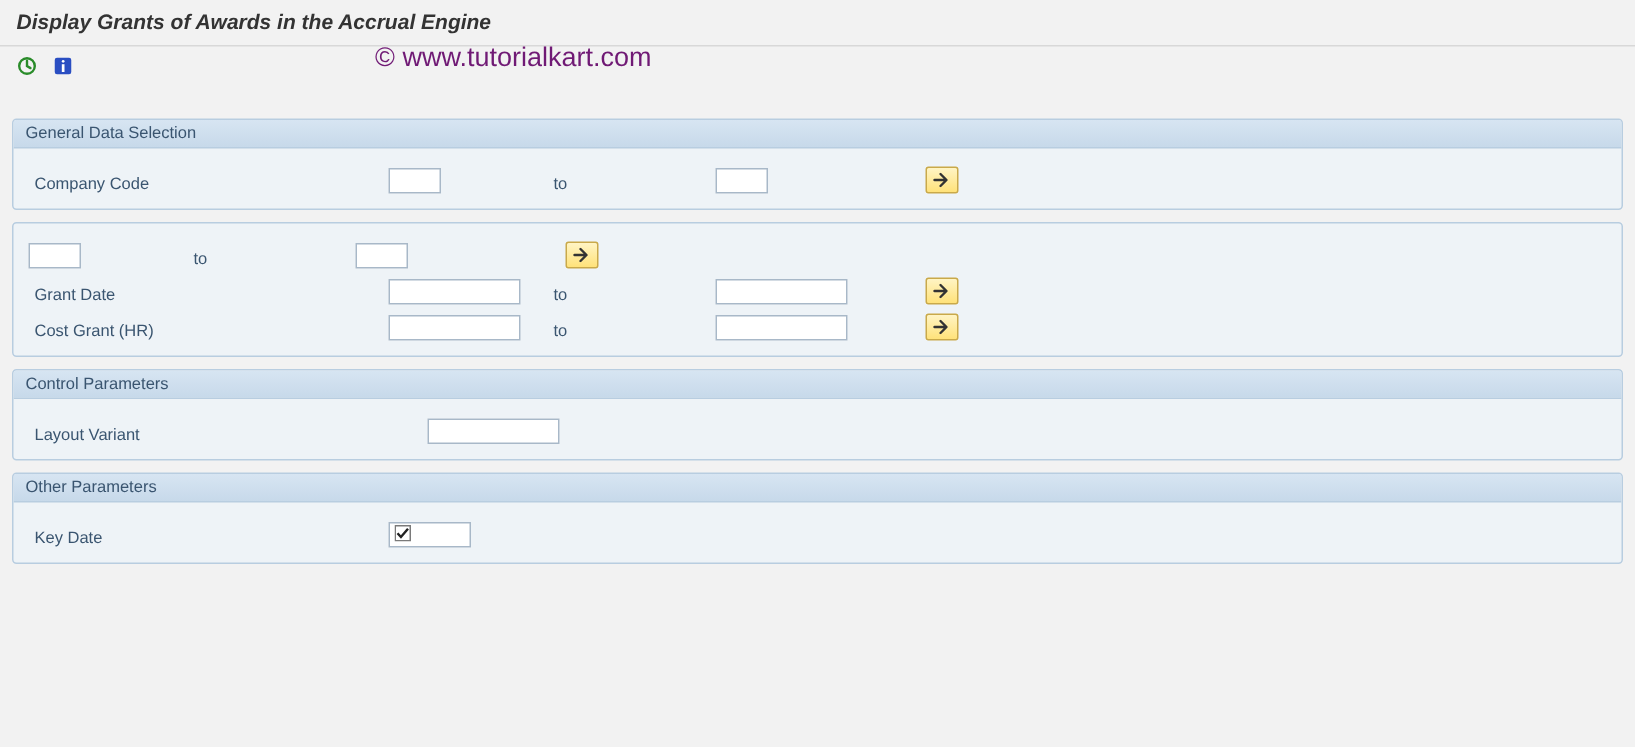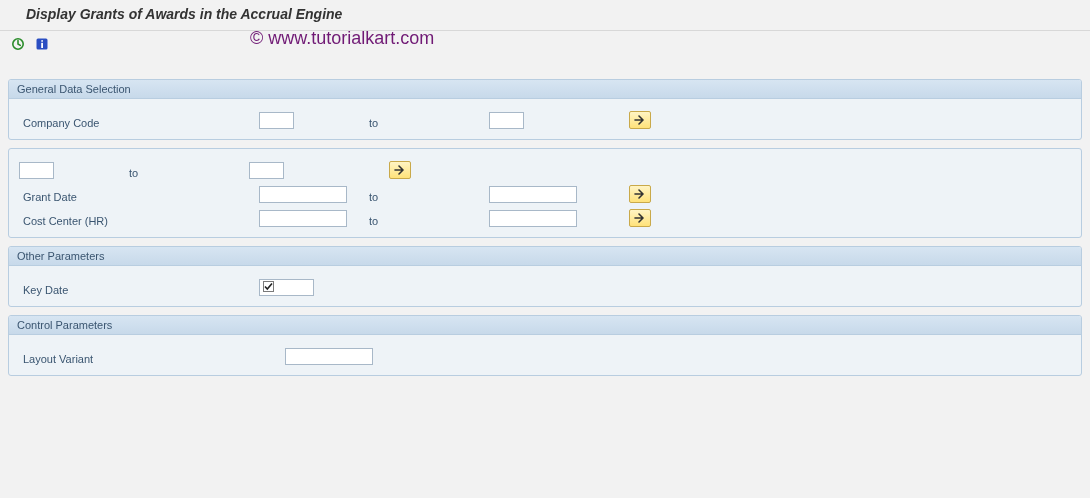--- a/index.html
+++ b/index.html
@@ -7,21 +7,21 @@
       font-family: Arial, Helvetica, sans-serif;
       font-size: 11px;
       background: #f2f2f2;
       width: 1090px;
       height: 500px;
       overflow: hidden;
       position: relative;
     }
     .title-bar {
       background: #f2f2f2;
-      padding: 6px 10px 8px 26px;
+      padding: 6px 10px 8px 11px;
       border-bottom: 1px solid #d8d8d8;
     }
     .title-bar h1 {
       font-size: 14px;
       font-style: italic;
       font-weight: bold;
       color: #333;
     }
     .toolbar {
       padding: 4px 8px 6px 8px;
@@ -61,21 +61,21 @@
       display: flex;
       align-items: flex-end;
       height: 24px;
     }
     .label {
       width: 240px;
       color: #3a5570;
       padding-left: 4px;
     }
     .field-from { width: 110px; display:flex; }
-    .field-to-label { width: 120px; color:#3a5570; text-align:left; }
+    .field-to-label { width: 108px; color:#3a5570; text-align:left; }
     .field-to { width: 140px; display:flex; }
     .field-btn { width: 40px; display:flex; align-items:center; }
     input.sap-input {
       height: 17px;
       border: 1px solid #a8b8c8;
       background: #fff;
       font-size: 11px;
       padding: 0 3px;
       color:#333;
     }
@@ -204,37 +204,47 @@
         <div class="field-btn">
           <span class="multi-btn">
             <svg width="12" height="10" viewBox="0 0 12 10">
                 <path d="M1 5 H8 M5 1 L9 5 L5 9" fill="none" stroke="#333" stroke-width="1.6" stroke-linecap="round" stroke-linejoin="round"></path>
               </svg>
           </span>
         </div>
       </div>
 
       <div class="form-row">
-        <div class="label">Cost Center (HR)</div>
-        <div class="field-from">
-            <input class="sap-input w-88" value="" style="">
-          </div>
-        <div class="field-to-label">to</div>
-        <div class="field-to">
-            <input class="sap-input w-88" value="" style="">
-          </div>
-        <div class="field-btn">
-          <span class="multi-btn">
-            <svg width="12" height="10" viewBox="0 0 12 10">
-                <path d="M1 5 H8 M5 1 L9 5 L5 9" fill="none" stroke="#333" stroke-width="1.6" stroke-linecap="round" stroke-linejoin="round"></path>
-              </svg>
-          </span>
-        </div>
-      </div>
-
+        <div class="label">Cost Grant (HR)</div>
+        <div class="field-from">
+            <input class="sap-input w-88" value="" style="">
+          </div>
+        <div class="field-to-label">to</div>
+        <div class="field-to">
+            <input class="sap-input w-88" value="" style="">
+          </div>
+        <div class="field-btn">
+          <span class="multi-btn">
+            <svg width="12" height="10" viewBox="0 0 12 10">
+                <path d="M1 5 H8 M5 1 L9 5 L5 9" fill="none" stroke="#333" stroke-width="1.6" stroke-linecap="round" stroke-linejoin="round"></path>
+              </svg>
+          </span>
+        </div>
+      </div>
+
+    </div>
+  </div>
+
+  <div class="group">
+    <div class="group-header">Control Parameters</div>
+    <div class="group-body">
+      <div class="form-row">
+        <div class="label" style="width:266px">Layout Variant</div>
+        <input class="sap-input w-88" value="" style="">
+      </div>
     </div>
   </div>
 
   <div class="group">
     <div class="group-header">Other Parameters</div>
     <div class="group-body">
       <div class="form-row">
         <div class="label">Key Date</div>
         <div class="checkbox-input-container">
           <input class="sap-input" value="" style="">
@@ -242,25 +252,15 @@
             <svg width="11" height="11" viewBox="0 0 11 11">
                 <rect x="0.5" y="0.5" width="10" height="10" fill="#fff" stroke="#7a7a7a"></rect>
                 <path d="M2 5.5 L4.3 8 L9 2.5" fill="none" stroke="#222" stroke-width="1.6"></path>
               </svg>
           </span>
         </div>
       </div>
     </div>
   </div>
 
-  <div class="group">
-    <div class="group-header">Control Parameters</div>
-    <div class="group-body">
-      <div class="form-row">
-        <div class="label" style="width:266px">Layout Variant</div>
-        <input class="sap-input w-88" value="" style="">
-      </div>
-    </div>
-  </div>
-
 </div>
 
 <div class="bottom-border"></div>
 
 </body></html>

